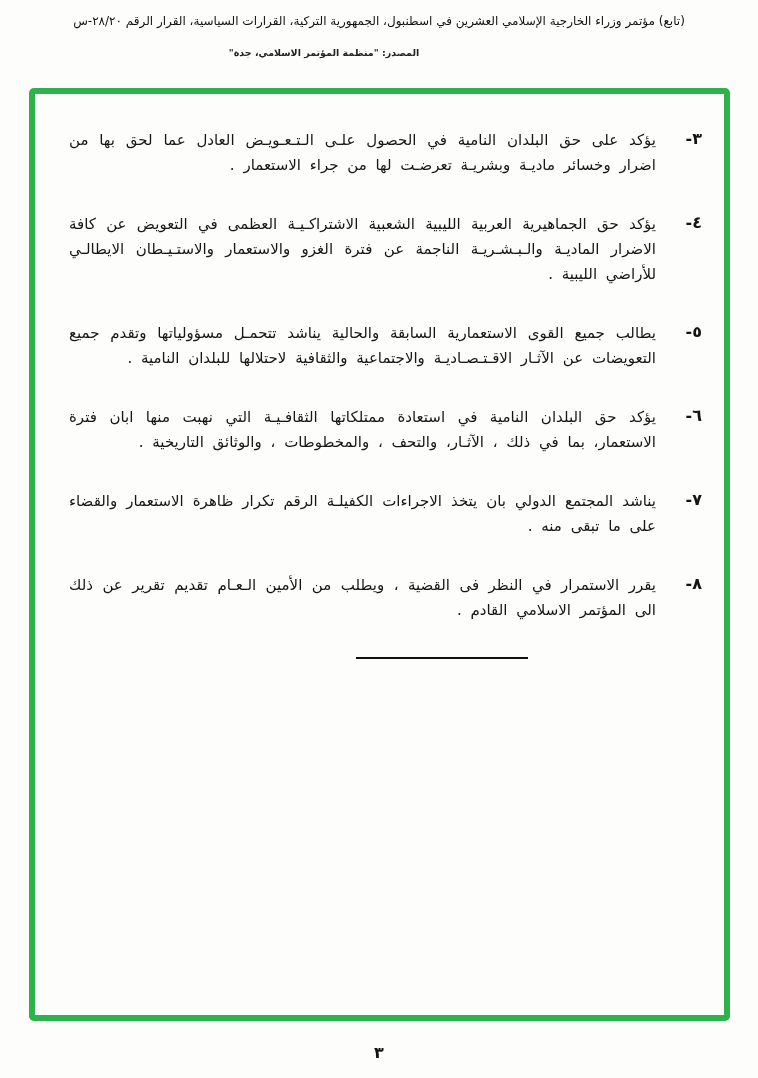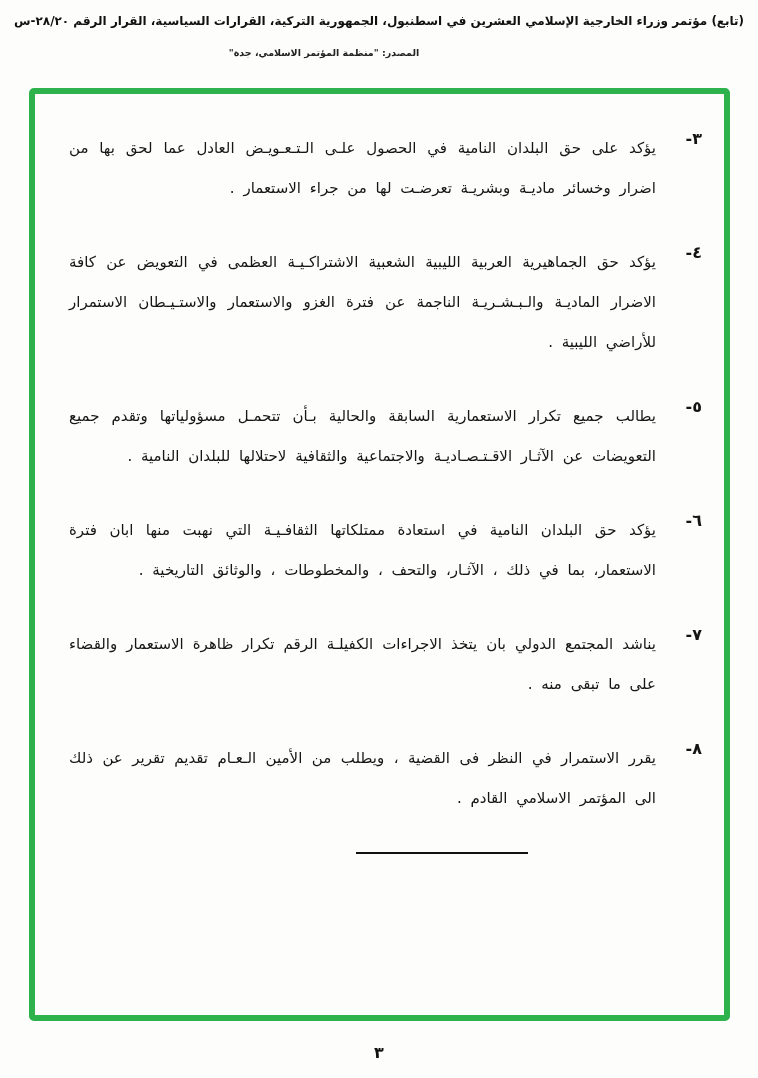--- a/index.html
+++ b/index.html
@@ -13,21 +13,21 @@
     overflow: hidden;
     color: #1b1b1b;
   }
   .header-line {
     position: absolute;
     top: 14px;
     left: 8px;
     right: 8px;
     text-align: center;
     font-size: 12px;
-    font-weight: bold;
+    font-weight: normal;
     white-space: nowrap;
     color: #111;
   }
   .source-line {
     position: absolute;
     top: 47px;
     left: 0;
     right: 110px;
     text-align: center;
     font-size: 9.5px;
@@ -57,21 +57,21 @@
     width: 46px;
     font-size: 16px;
     font-weight: bold;
     text-align: right;
     padding-top: 1px;
     color: #141414;
   }
   .item-text {
     flex: 1;
     font-size: 15px;
-    line-height: 40px;
+    line-height: 25px;
     text-align: justify;
     word-spacing: 4px;
     color: #161616;
   }
   .divider {
     width: 172px;
     height: 0;
     border-top: 2px solid #111;
     margin: 26px 196px 0 auto;
   }
@@ -97,26 +97,26 @@
 
   <div class="frame" style="border-color: rgb(46, 178, 76);">
     <div class="content" id="items-container">
   <div class="item">
     <div class="item-number">٣-</div>
     <div class="item-text">يؤكد على حق البلدان النامية في الحصول علـى الـتـعـويـض العادل عما لحق بها من اضرار وخسائر ماديـة وبشريـة تعرضـت لها من جراء الاستعمار .</div>
   </div>
 
   <div class="item">
     <div class="item-number">٤-</div>
-    <div class="item-text">يؤكد حق الجماهيرية العربية الليبية الشعبية الاشتراكـيـة العظمى في التعويض عن كافة الاضرار الماديـة والـبـشـريـة الناجمة عن فترة الغزو والاستعمار والاستـيـطان الاستمرار للأراضي الليبية .</div>
+    <div class="item-text">يؤكد حق الجماهيرية العربية الليبية الشعبية الاشتراكـيـة العظمى في التعويض عن كافة الاضرار الماديـة والـبـشـريـة الناجمة عن فترة الغزو والاستعمار والاستـيـطان الايطالـي للأراضي الليبية .</div>
   </div>
 
   <div class="item">
     <div class="item-number">٥-</div>
-    <div class="item-text">يطالب جميع تكرار الاستعمارية السابقة والحالية بـأن تتحمـل مسؤولياتها وتقدم جميع التعويضات عن الآثـار الاقـتـصـاديـة والاجتماعية والثقافية لاحتلالها للبلدان النامية .</div>
+    <div class="item-text">يطالب جميع القوى الاستعمارية السابقة والحالية يناشد تتحمـل مسؤولياتها وتقدم جميع التعويضات عن الآثـار الاقـتـصـاديـة والاجتماعية والثقافية لاحتلالها للبلدان النامية .</div>
   </div>
 
   <div class="item">
     <div class="item-number">٦-</div>
     <div class="item-text">يؤكد حق البلدان النامية في استعادة ممتلكاتها الثقافـيـة التي نهبت منها ابان فترة الاستعمار، بما في ذلك ، الآثـار، والتحف ، والمخطوطات ، والوثائق التاريخية .</div>
   </div>
 
   <div class="item">
     <div class="item-number">٧-</div>
     <div class="item-text">يناشد المجتمع الدولي بان يتخذ الاجراءات الكفيلـة الرقم تكرار ظاهرة الاستعمار والقضاء على ما تبقى منه .</div>

